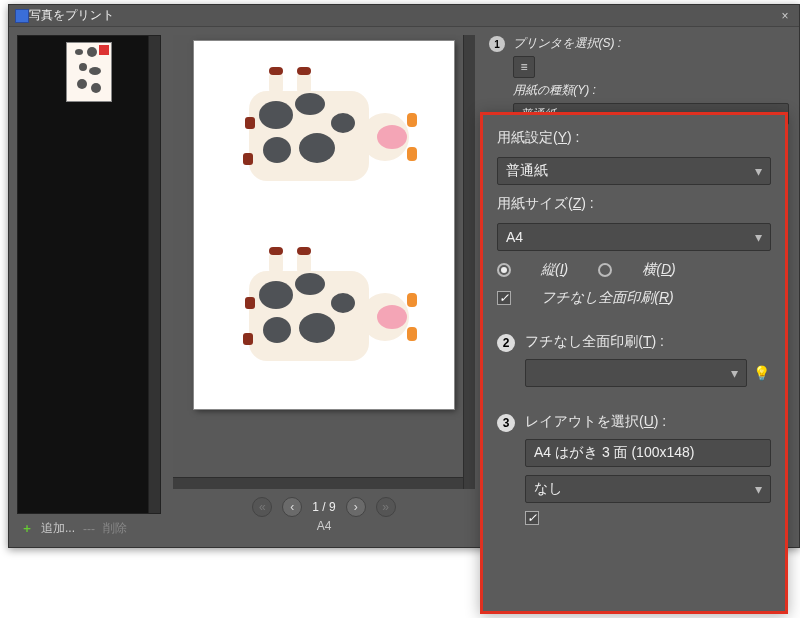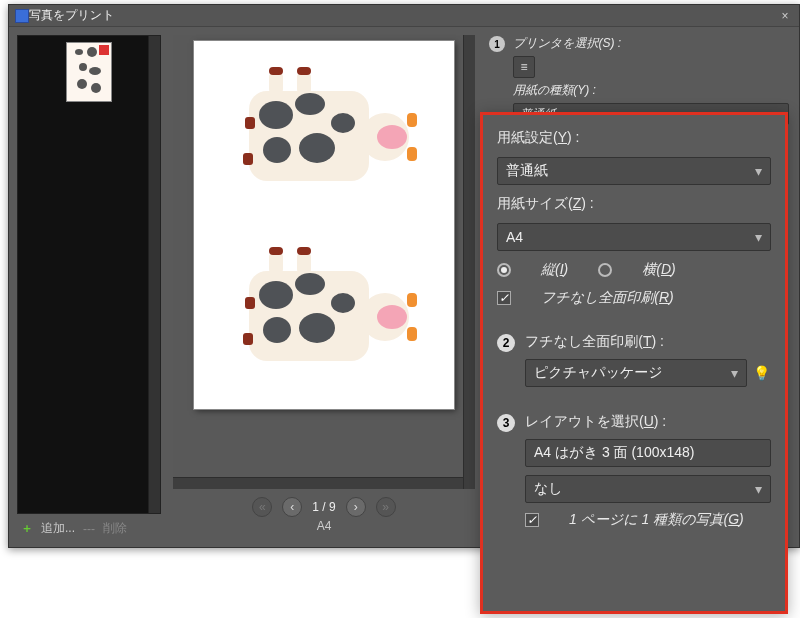--- a/index.html
+++ b/index.html
@@ -353,21 +353,20 @@
   <div style="height:6px"></div>
 
   <div class="step2">
     <div class="num">2</div>
     <div class="step2-body">
       <div class="label">
         <span>フチなし全面印刷(</span><span class="u">T</span><span>) :</span>
       </div>
       <div class="row">
         <div class="ov-field" style="flex:1">
-          <span>ピクチャパッケージ</span>
           <span class="chev">▾</span>
         </div>
         <div class="bulb">💡</div>
       </div>
     </div>
   </div>
 
   <div style="height:6px"></div>
 
   <div class="step2">
@@ -380,19 +379,16 @@
         <span>A4  はがき         3 面 (100x148)</span>
       </div>
       <div class="ov-field">
         <span>なし</span>
         <span class="chev">▾</span>
       </div>
       <div class="radio-row">
         <span class="check">
             <span>✓</span>
           </span>
-        <span class="label">
-          <span>1 ページに 1 種類の写真(</span><span class="u">G</span><span>)</span>
-        </span>
       </div>
     </div>
   </div>
 </div>
 
 </body></html>

